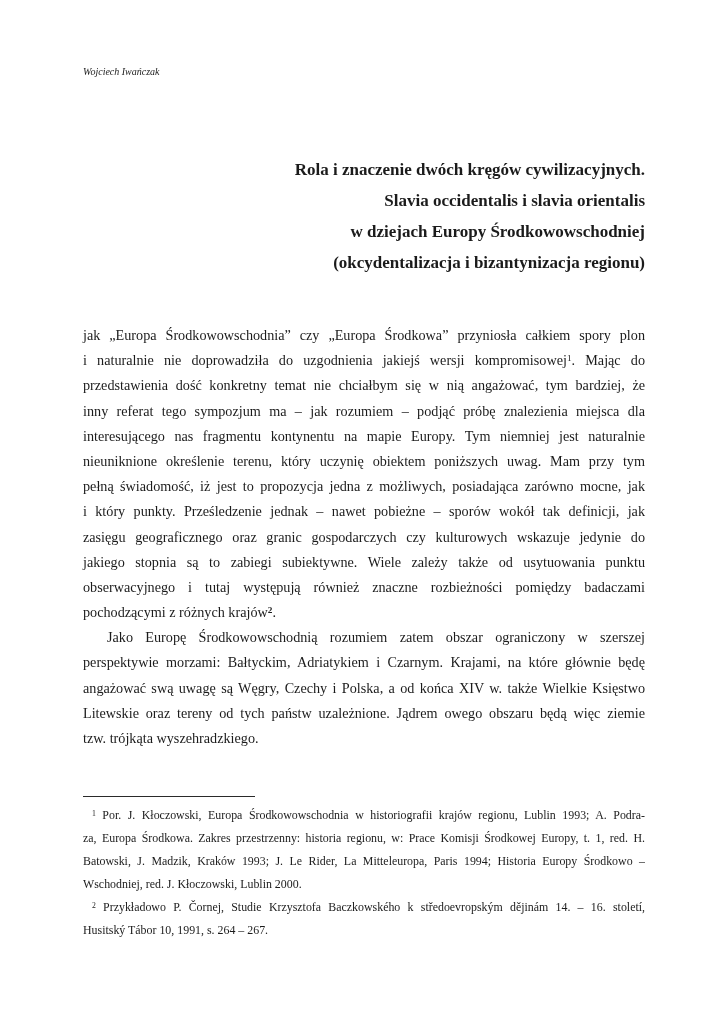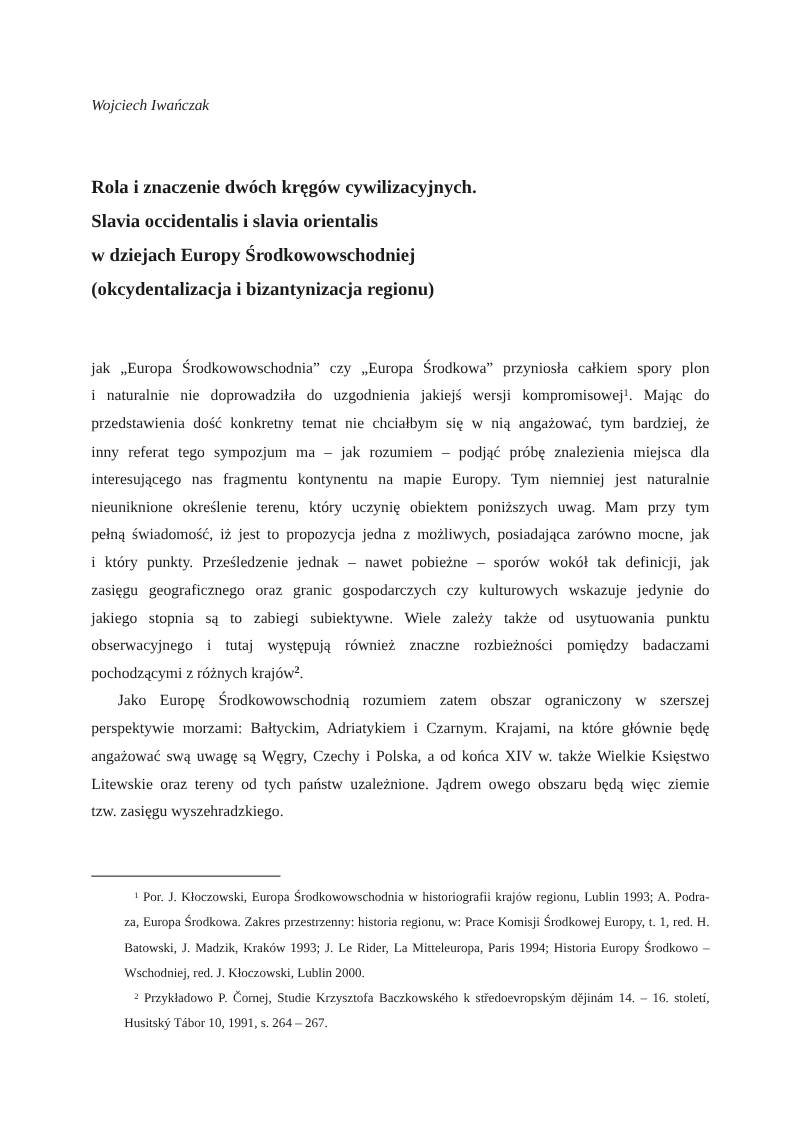--- a/index.html
+++ b/index.html
@@ -9,34 +9,34 @@
     width: 724px;
     height: 1024px;
     background: #ffffff;
     color: #1b1b1b;
     font-family: "Liberation Serif", "DejaVu Serif", serif;
     overflow: hidden;
   }
   .author {
     position: absolute;
     left: 83px;
-    top: 89px;
+    top: 66px;
     font-style: italic;
-    font-size: 14px;
+    font-size: 10px;
   }
   .title {
     position: absolute;
     left: 83px;
     top: 154px;
     width: 562px;
     font-weight: bold;
     font-size: 17px;
   }
   .title .tline {
-    text-align: left;
+    text-align: right;
     line-height: 31px;
     height: 31px;
     white-space: nowrap;
   }
   .bodytext {
     position: absolute;
     left: 83px;
     top: 323px;
     width: 562px;
     font-size: 14.2px;
@@ -70,21 +70,20 @@
     width: 172px;
     border-top: 1.5px solid #2a2a2a;
     margin-bottom: 7px;
   }
   .fnblock .line {
     line-height: 23px;
     height: 23px;
     text-align: justify;
     text-align-last: justify;
     white-space: nowrap;
-    margin-left: 30px;
   }
   .fnblock .line.first { text-indent: 9px; }
   .fnblock .line.last  { text-align-last: left; }
 </style>
 </head>
 <body>
 
 <div class="page">
   <div class="author">Wojciech Iwańczak</div>
 
@@ -108,21 +107,21 @@
         <div class="line">zasięgu geograficznego oraz granic gospodarczych czy kulturowych wskazuje jedynie do</div>
         <div class="line">jakiego stopnia są to zabiegi subiektywne. Wiele zależy także od usytuowania punktu</div>
         <div class="line">obserwacyjnego i tutaj występują również znaczne rozbieżności pomiędzy badaczami</div>
         <div class="line last">pochodzącymi z różnych krajów<sup class="fnref b">2</sup>.</div>
       </div>
       <div>
         <div class="line first">Jako Europę Środkowowschodnią rozumiem zatem obszar ograniczony w szerszej</div>
         <div class="line">perspektywie morzami: Bałtyckim, Adriatykiem i Czarnym. Krajami, na które głównie będę</div>
         <div class="line">angażować swą uwagę są Węgry, Czechy i Polska, a od końca XIV w. także Wielkie Księstwo</div>
         <div class="line">Litewskie oraz tereny od tych państw uzależnione. Jądrem owego obszaru będą więc ziemie</div>
-        <div class="line last">tzw. zasięgu wyszehradzkiego.</div>
+        <div class="line last">tzw. trójkąta wyszehradzkiego.</div>
       </div>
     </div>
 
   <div class="fnblock">
     <div class="fnsep"></div>
     <div id="fnlist">
         <div>
           <div class="line first"><sup class="fnref">1</sup> Por. J. Kłoczowski, Europa Środkowowschodnia w historiografii krajów regionu, Lublin 1993; A. Podra-</div>
           <div class="line">za, Europa Środkowa. Zakres przestrzenny: historia regionu, w: Prace Komisji Środkowej Europy, t. 1, red. H.</div>
           <div class="line">Batowski, J. Madzik, Kraków 1993; J. Le Rider, La Mitteleuropa, Paris 1994; Historia Europy Środkowo –</div>

